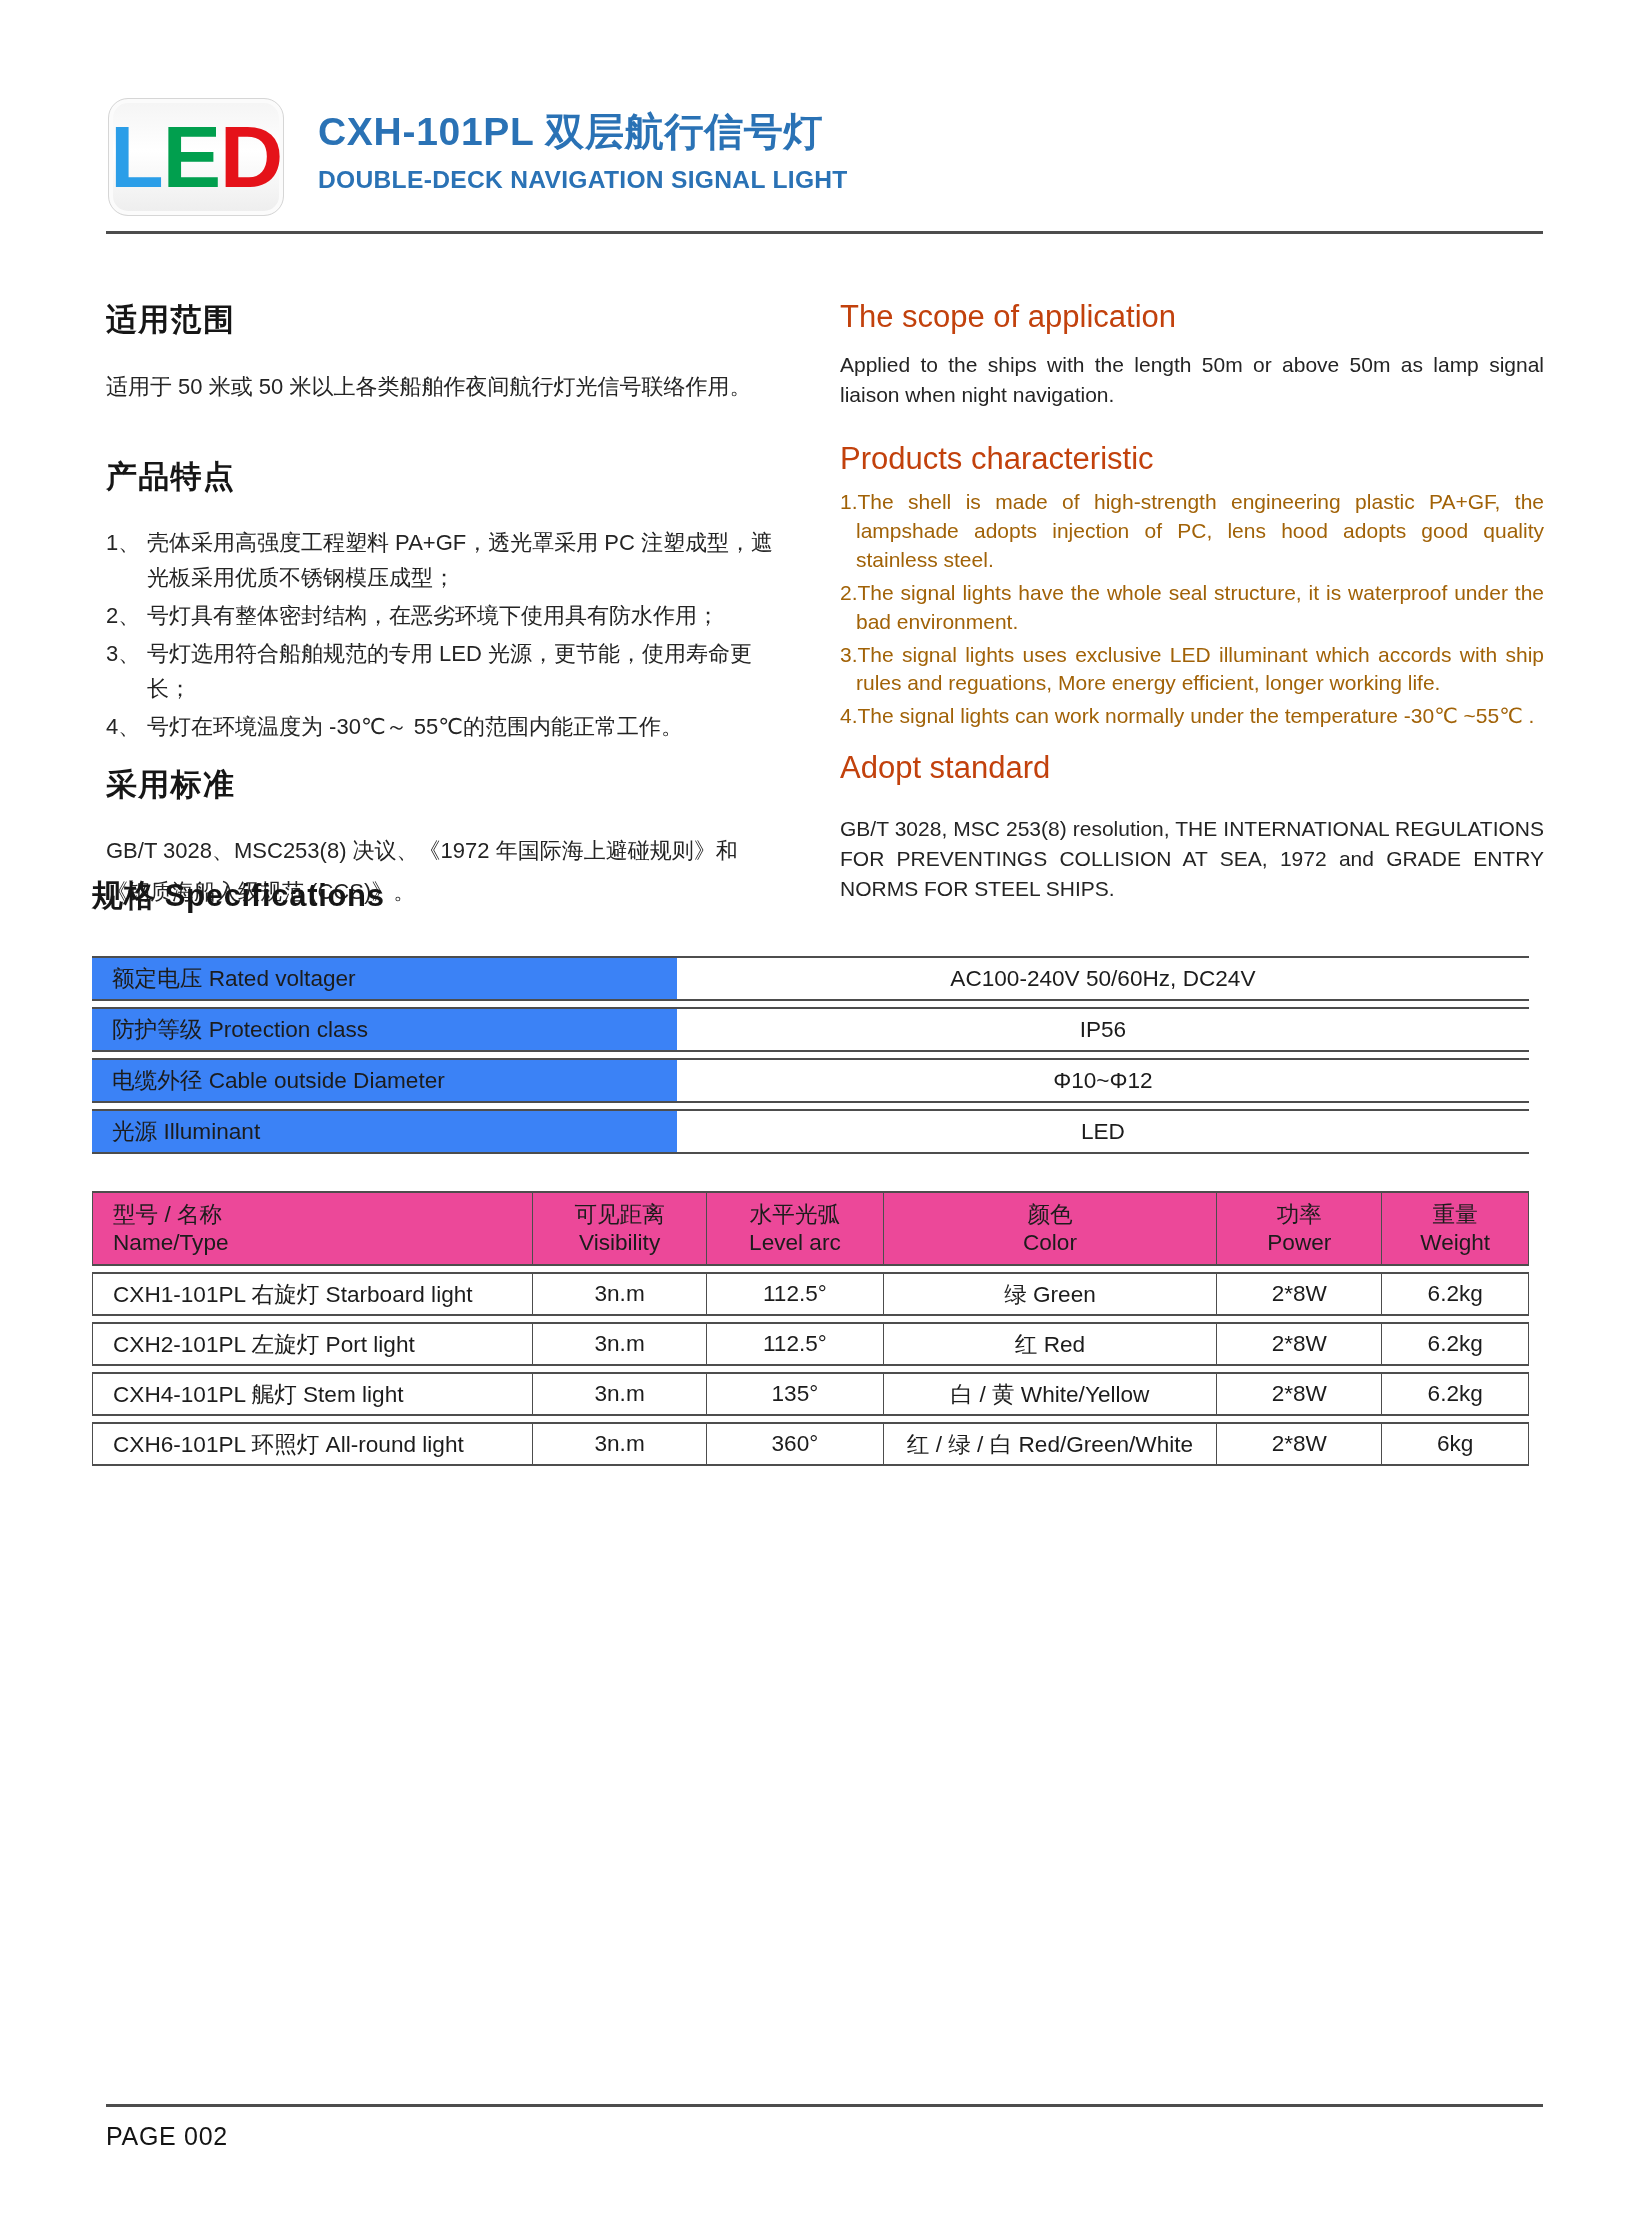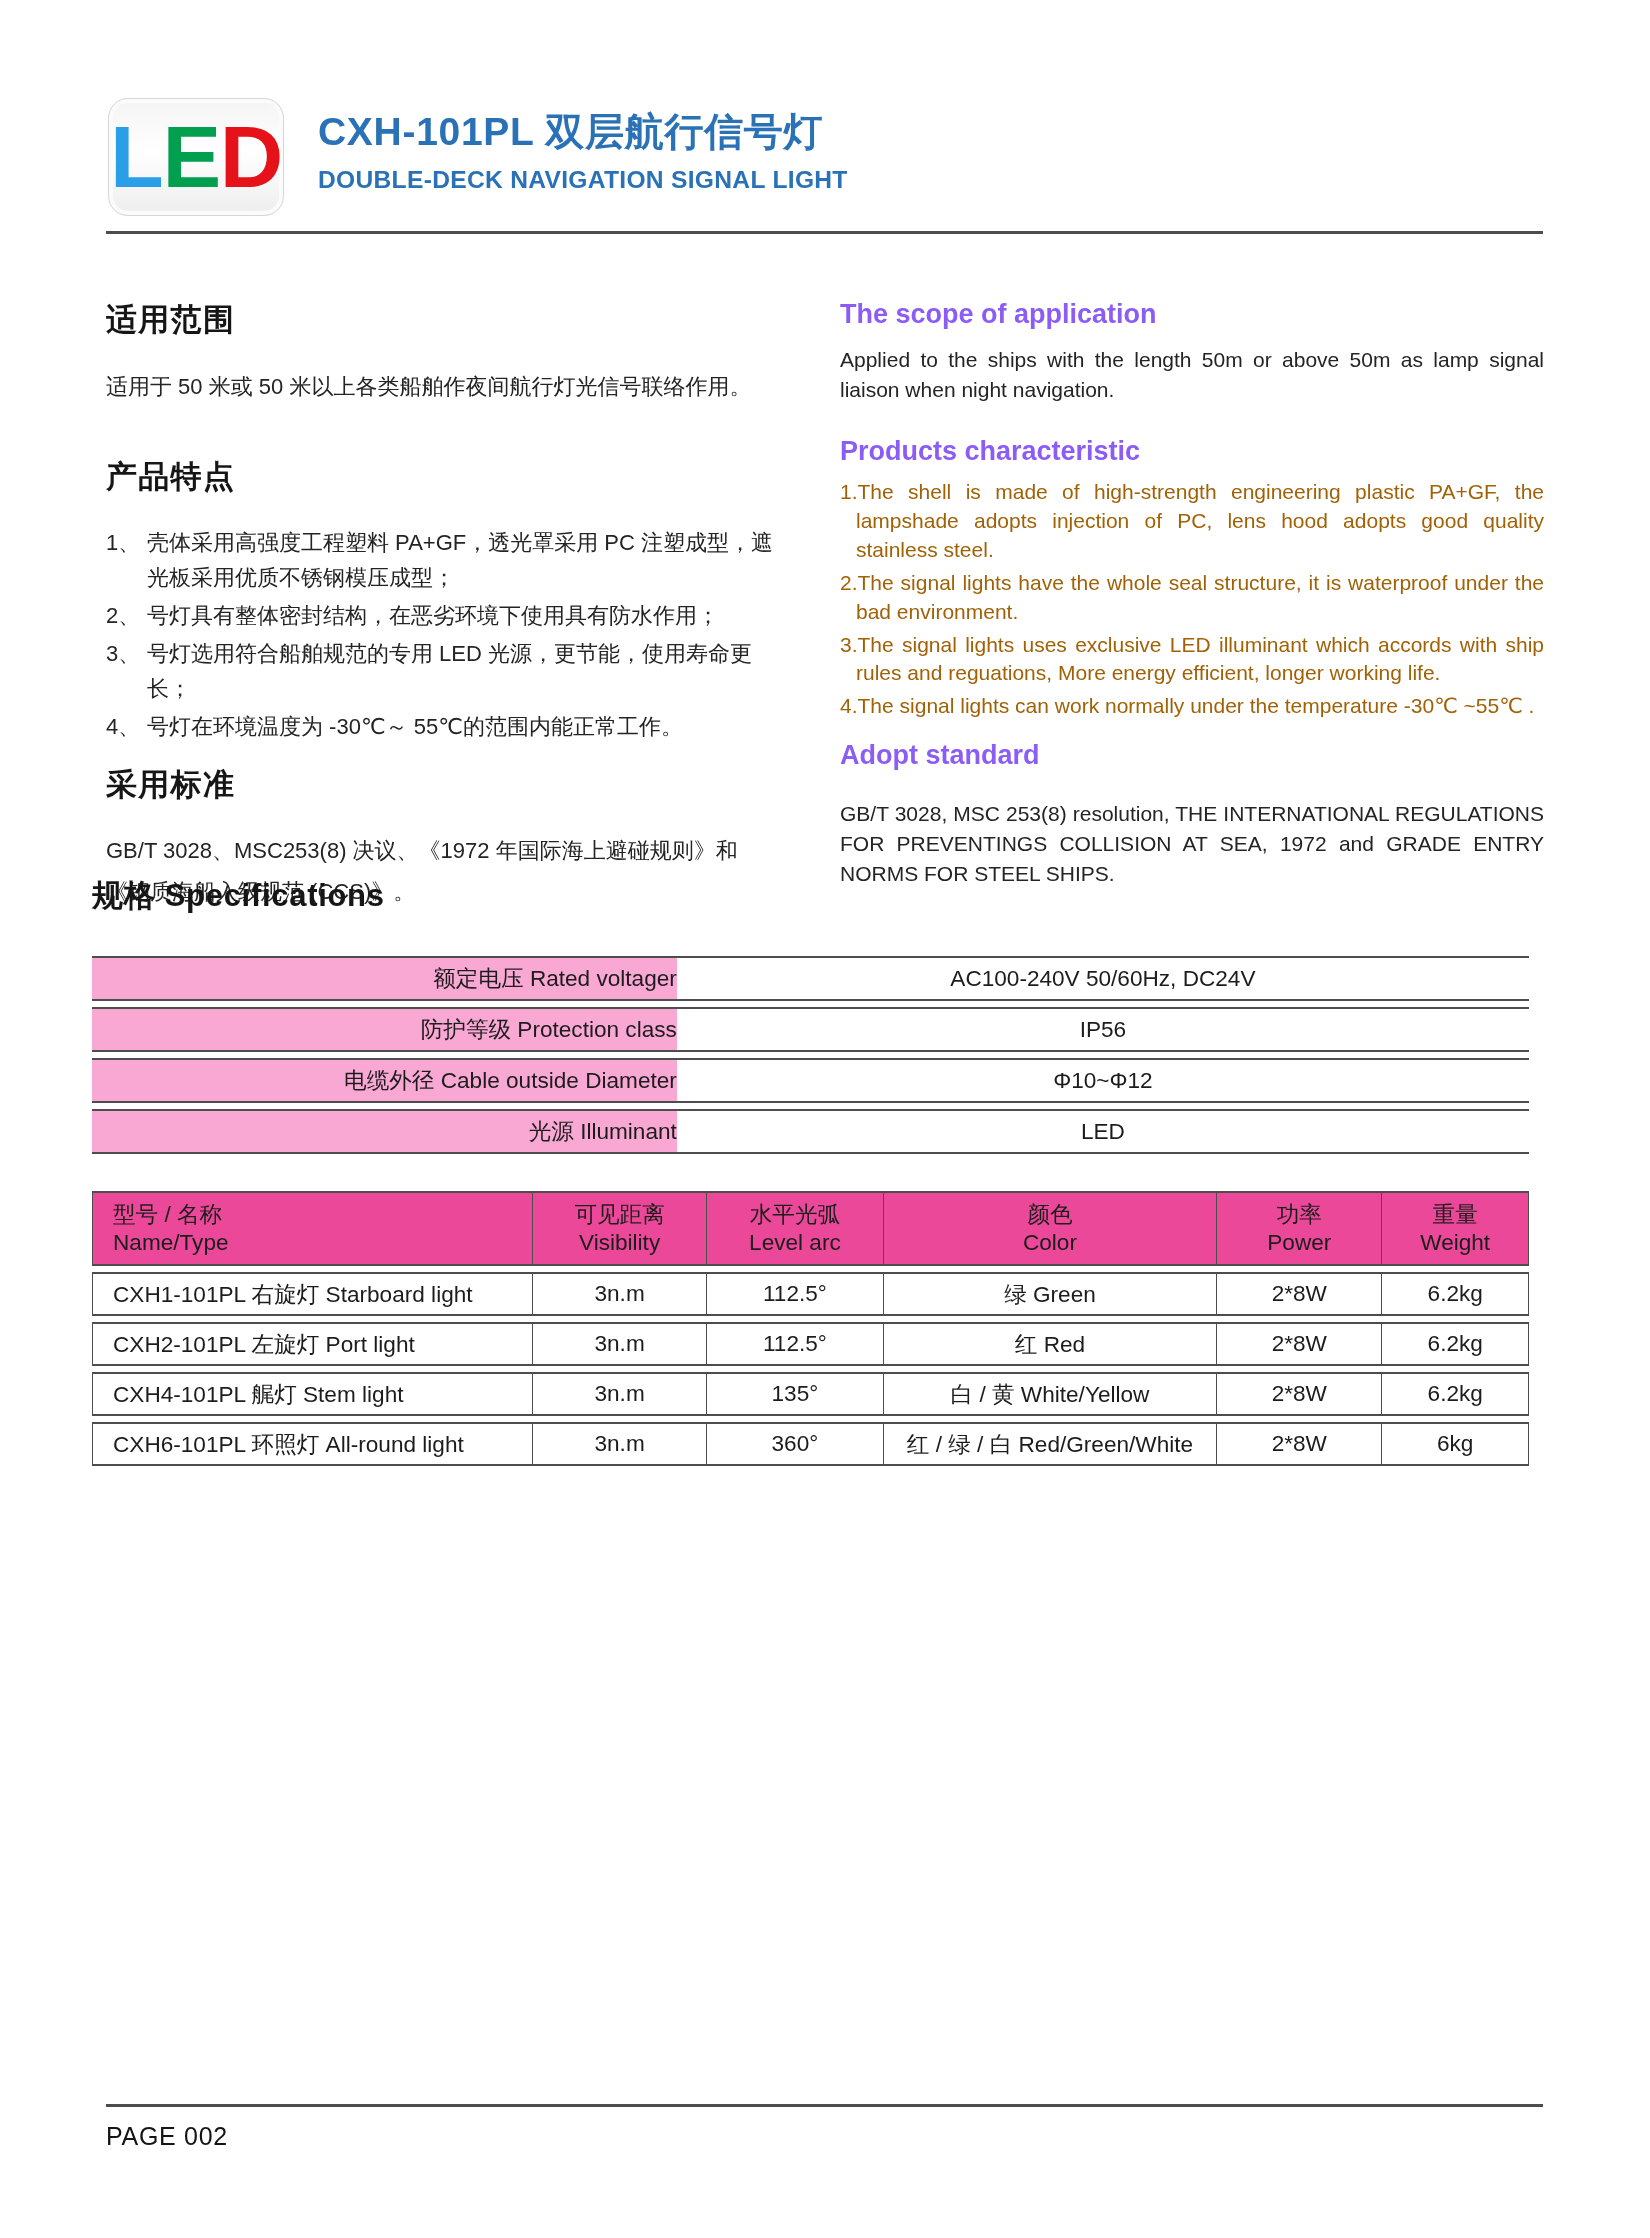--- a/index.html
+++ b/index.html
@@ -21,21 +21,21 @@
   .logo .lt-d { color:#e51219; }
   .title-cn { position:absolute; left:318px; top:105px; font-size:39px; font-weight:700; color:#2a72b5; letter-spacing:0.7px; }
   .title-en { position:absolute; left:318px; top:166px; font-size:24.6px; font-weight:700; color:#2a72b5; letter-spacing:0.3px; }
   .header-rule { position:absolute; left:106px; top:231px; width:1437px; height:3.3px; background:#4d4d4d; }
 
   
   .col-left  { position:absolute; left:106px;  top:279px; width:675px; padding-top:20px; }
   .col-right { position:absolute; left:840px; top:279px; width:704px; padding-top:20px; }
 
   .h-cn { font-size:31px; font-weight:700; color:#161616; letter-spacing:1.3px; }
-  .h-en { font-size:27px; font-weight:700; color:#8b5cf6; }
+  .h-en { font-size:31px; font-weight:400; color:#c2410c; }
 
   .body-cn { font-size:22px; line-height:1.5; color:#242424; }
   .body-en { font-size:21px; line-height:1.44; color:#242424; text-align:justify; }
 
   .col-left .body-cn.scope { margin-top:29px; }
   .col-left .h-cn.features { margin-top:53px; }
   .cn-list { margin-top:27px; }
   .cn-item { font-size:22px; line-height:1.6; color:#242424; padding-left:41px; margin-bottom:2.7px; }
   .cn-item .num { display:inline-block; width:41px; margin-left:-41px; }
   .col-left .h-cn.standard { margin-top:20px; }
@@ -51,21 +51,21 @@
   
   .specs { position:absolute; left:92px; top:875px; width:1437px; }
   .h-specs { font-size:31px; font-weight:700; color:#161616; letter-spacing:0.7px; }
 
   table { width:100%; border-collapse:separate; border-spacing:0 6.7px; }
   .t-general { margin-top:33px; }
   .t-models  { margin-top:25px; }
 
   td,th { border-top:2px solid #4d4d4d; border-bottom:2px solid #4d4d4d; font-size:22.6px; color:#1c1c1c; font-weight:400; }
   .t-general td { height:45px; }
-  .t-general td.label { background:#f9a8d4; width:40.7%; text-align:right; padding-left:20px; }
+  .t-general td.label { background:#3b82f6; width:40.7%; text-align:left; padding-left:20px; }
   .t-general td.value { text-align:center; }
 
   .t-models th { background:#ec4899; text-align:center; padding:8px 7px; line-height:1.22; }
   .t-models th.name, .t-models td.name { text-align:left; padding-left:20px; }
   .t-models th span { display:block; }
   .t-models td { height:44px; text-align:center; }
   .t-models th, .t-models td { border-right:1.3px solid #4d4d4d; }
   .t-models th:first-child, .t-models td:first-child { border-left:1.3px solid #4d4d4d; }
 
   

